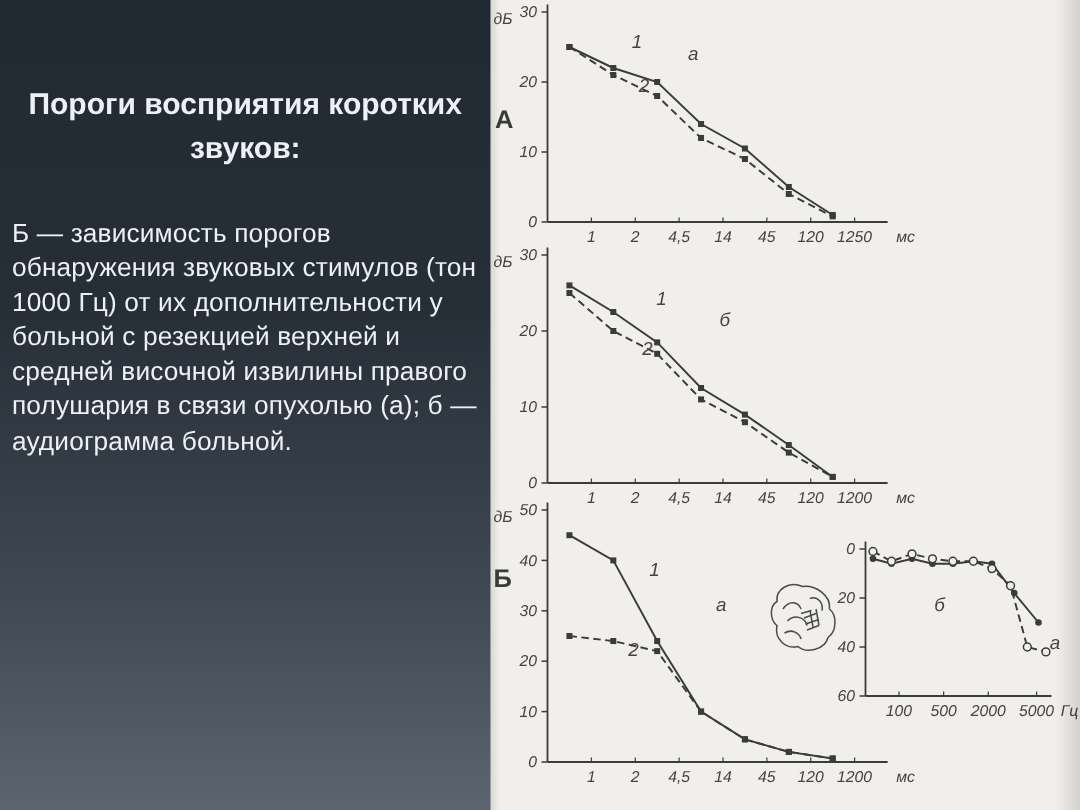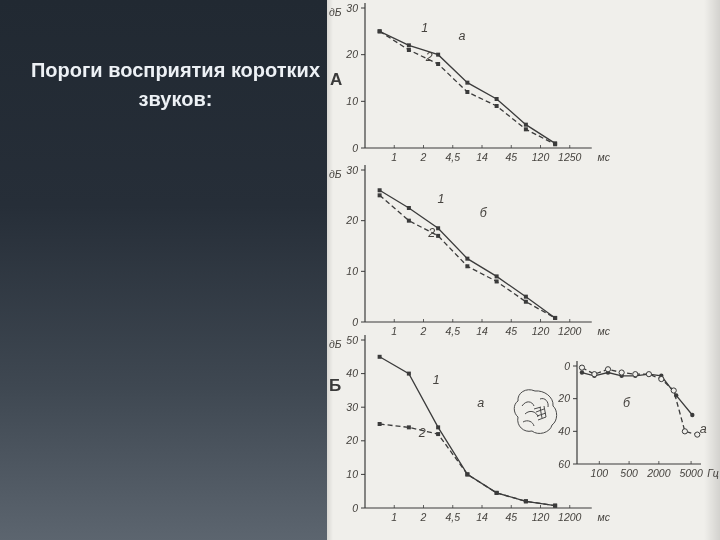--- a/index.html
+++ b/index.html
@@ -1,19 +1,19 @@
 <!DOCTYPE html>
 <html><head>
 <meta charset="utf-8">
 <style>
   html,body{margin:0;padding:0;background:#111;}
   .slide{position:relative;width:720px;height:540px;overflow:hidden;
          background:linear-gradient(180deg,#212932 0%,#262e38 38%,#3f4852 72%,#5c656f 100%);
          font-family:"Liberation Sans",sans-serif;}
-  .text-col{position:absolute;left:12px;top:0;width:327px;height:540px;color:#edf1f5;}
+  .text-col{position:absolute;left:0;top:0;width:327px;height:540px;color:#edf1f5;}
   .title{margin:56px 12px 0 12px;font-size:20px;font-weight:bold;text-align:center;line-height:1.45;}
   .para{margin:26px 4px 0 8px;font-size:17.5px;line-height:1.32;letter-spacing:0.1px;}
   .para.second{margin-top:30px;}
   .scan-panel{position:absolute;left:327px;top:0;width:393px;height:540px;background:#f0efeb;}
   .scan-panel::after{content:"";position:absolute;right:0;top:0;width:16px;height:100%;
          background:linear-gradient(90deg,rgba(0,0,0,0),rgba(0,0,0,0.12));}
   .scan-panel::before{content:"";position:absolute;left:0;top:0;width:6px;height:100%;
          background:linear-gradient(90deg,rgba(0,0,0,0.10),rgba(0,0,0,0));}
   .panel-letter{position:absolute;font-weight:bold;font-size:17px;color:#3a3a3a;}
   .chart{position:absolute;}
@@ -21,20 +21,21 @@
   .chart text.ann{font:italic 12.5px "Liberation Sans",sans-serif;fill:#46433f;}
   .brain{position:absolute;left:183px;top:386px;}
 </style>
 </head>
 <body>
 
 <div class="slide">
 
   <div class="text-col">
     <div class="title">Пороги восприятия коротких звуков:</div>
+    <p class="para second">Б — зависимость порогов обнаружения звуковых стимулов (тон 1000 Гц) от их дополнительности у больной с резекцией верхней и средней височной извилины правого полушария в связи опухолью (а); б — аудиограмма больной.</p>
   </div>
 
   <div class="scan-panel">
     <span class="panel-letter" style="left:3px;top:70px">А</span>
     <span class="panel-letter" style="left:2px;top:376px">Б</span>
 
     <div class="chart" style="left:0;top:0;width:300px;height:168px"><svg width="300" height="168">
           <line x1="38" y1="3" x2="38" y2="148" stroke="#3b3b3b" stroke-width="1.2"></line>
           <line x1="34" y1="8" x2="38" y2="8" stroke="#3b3b3b" stroke-width="1"></line>
           <text x="31" y="11.5" text-anchor="end" class="tick">30</text>

